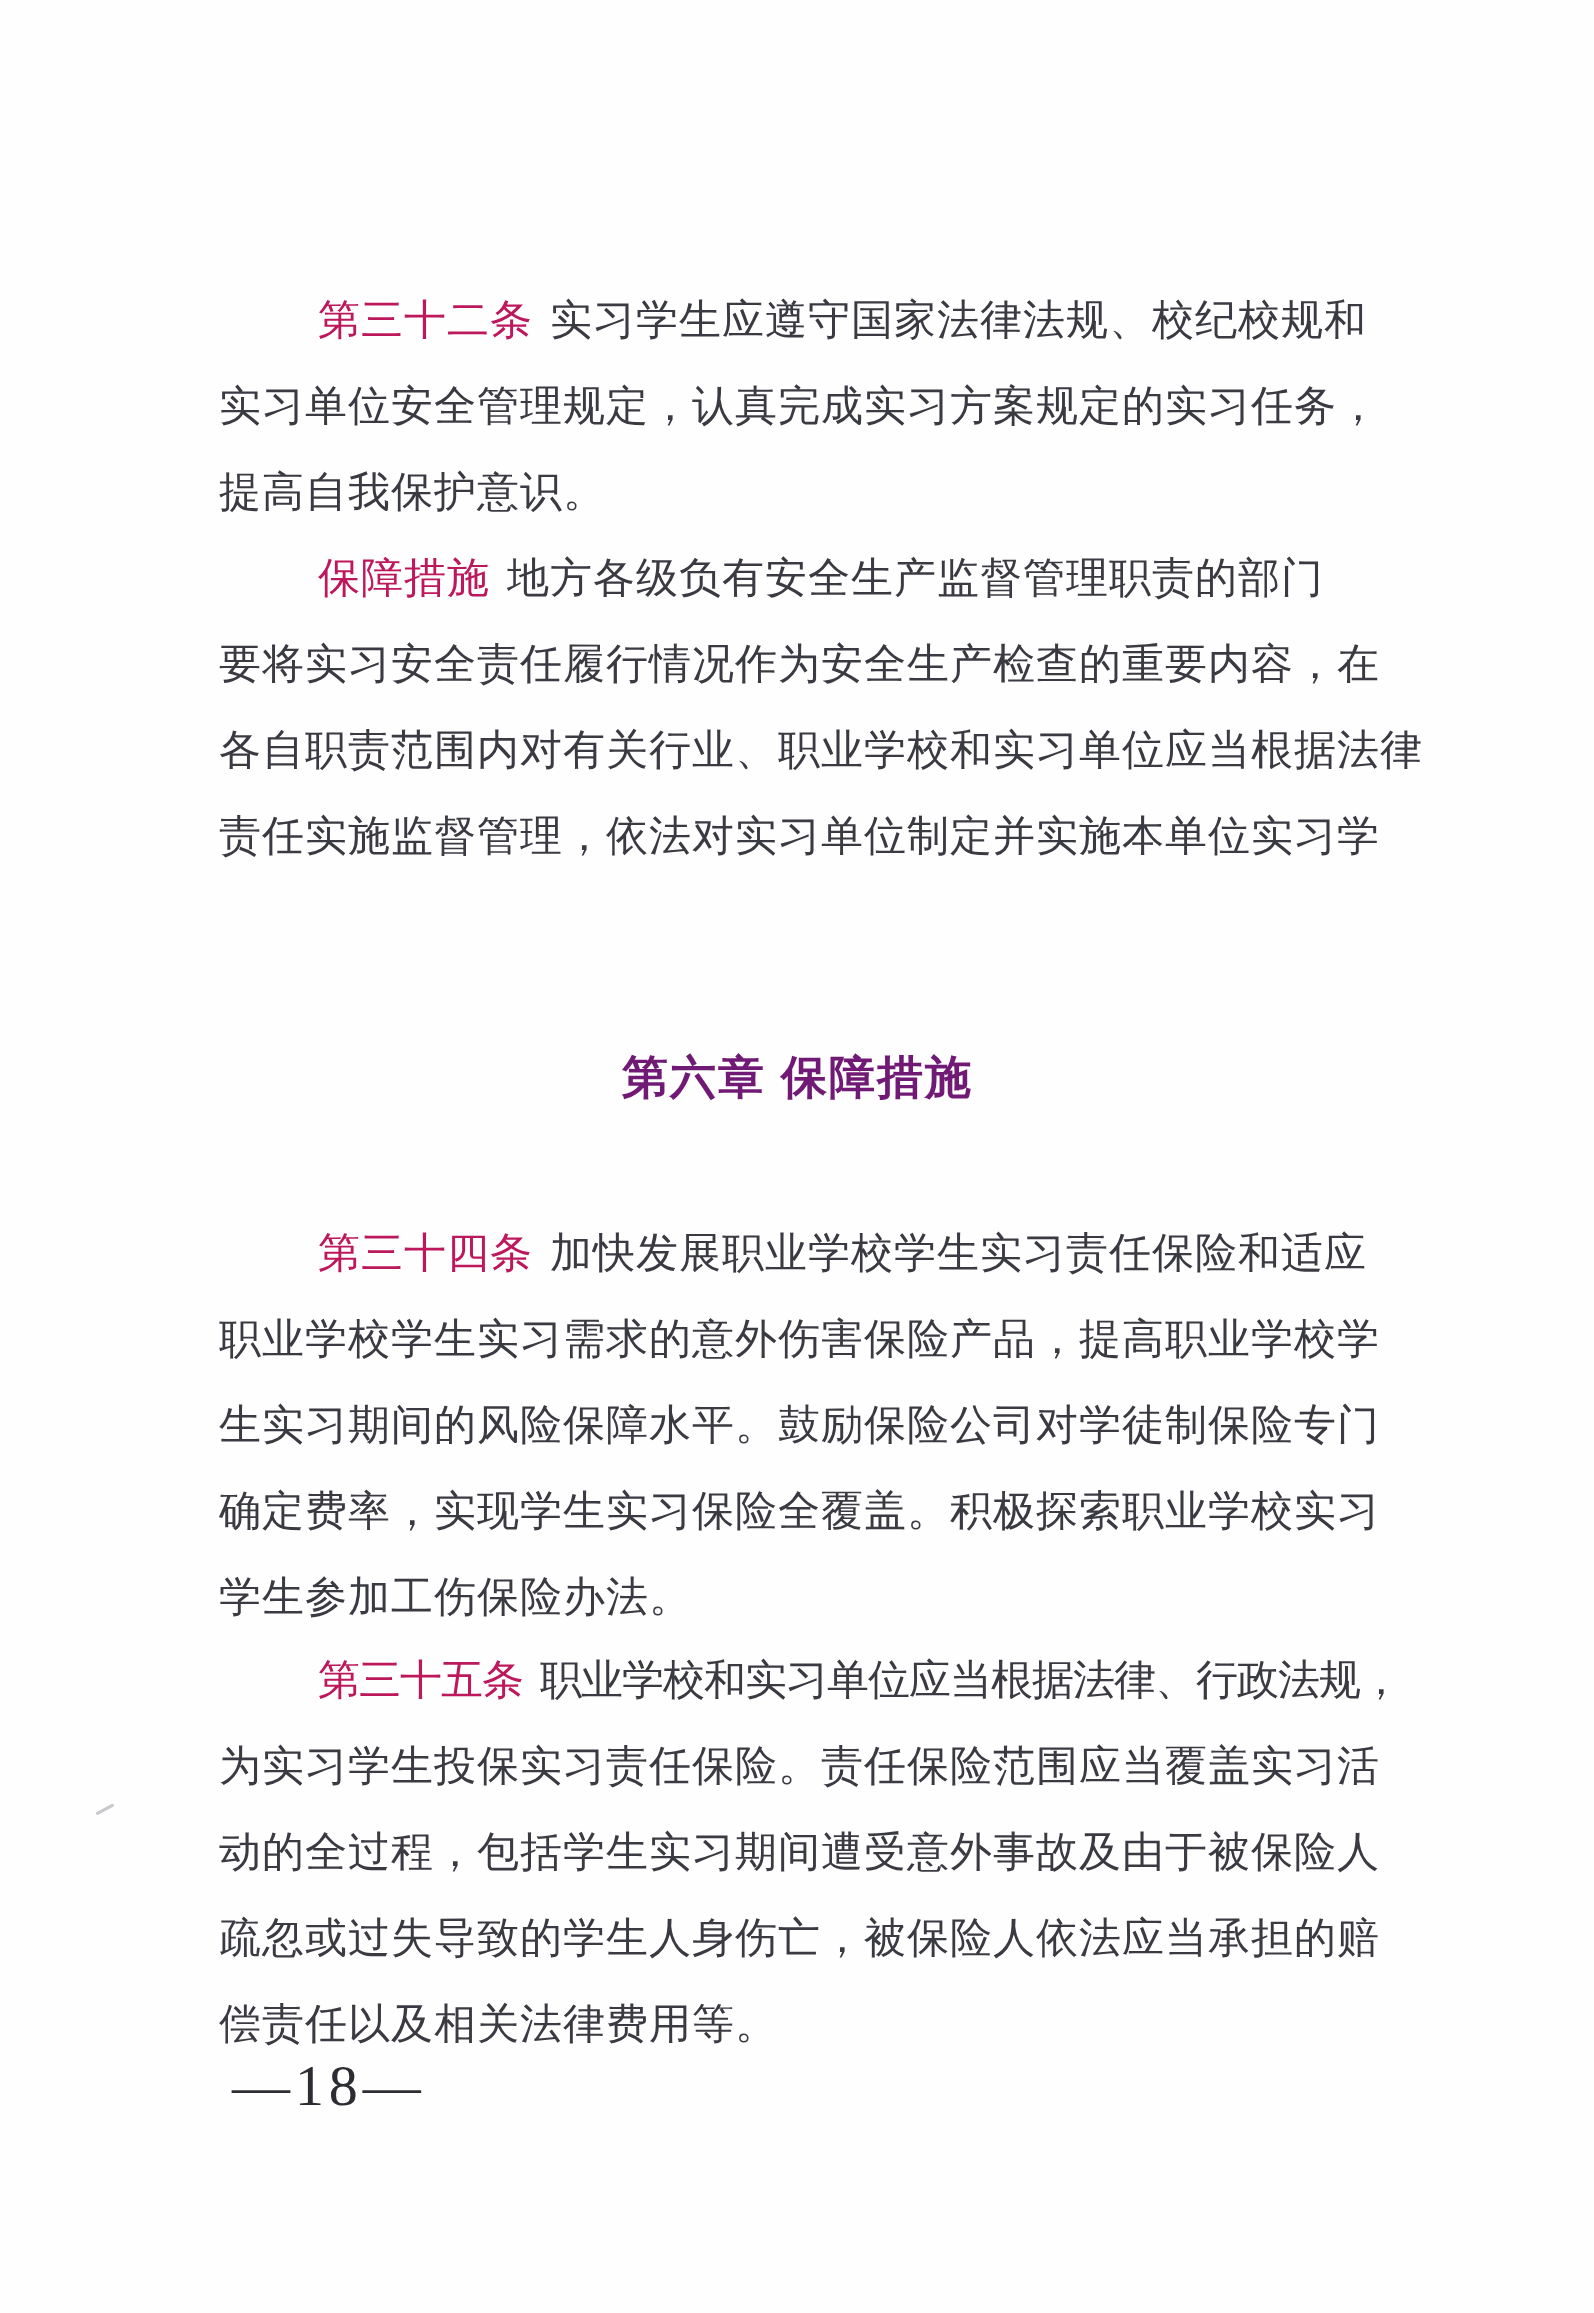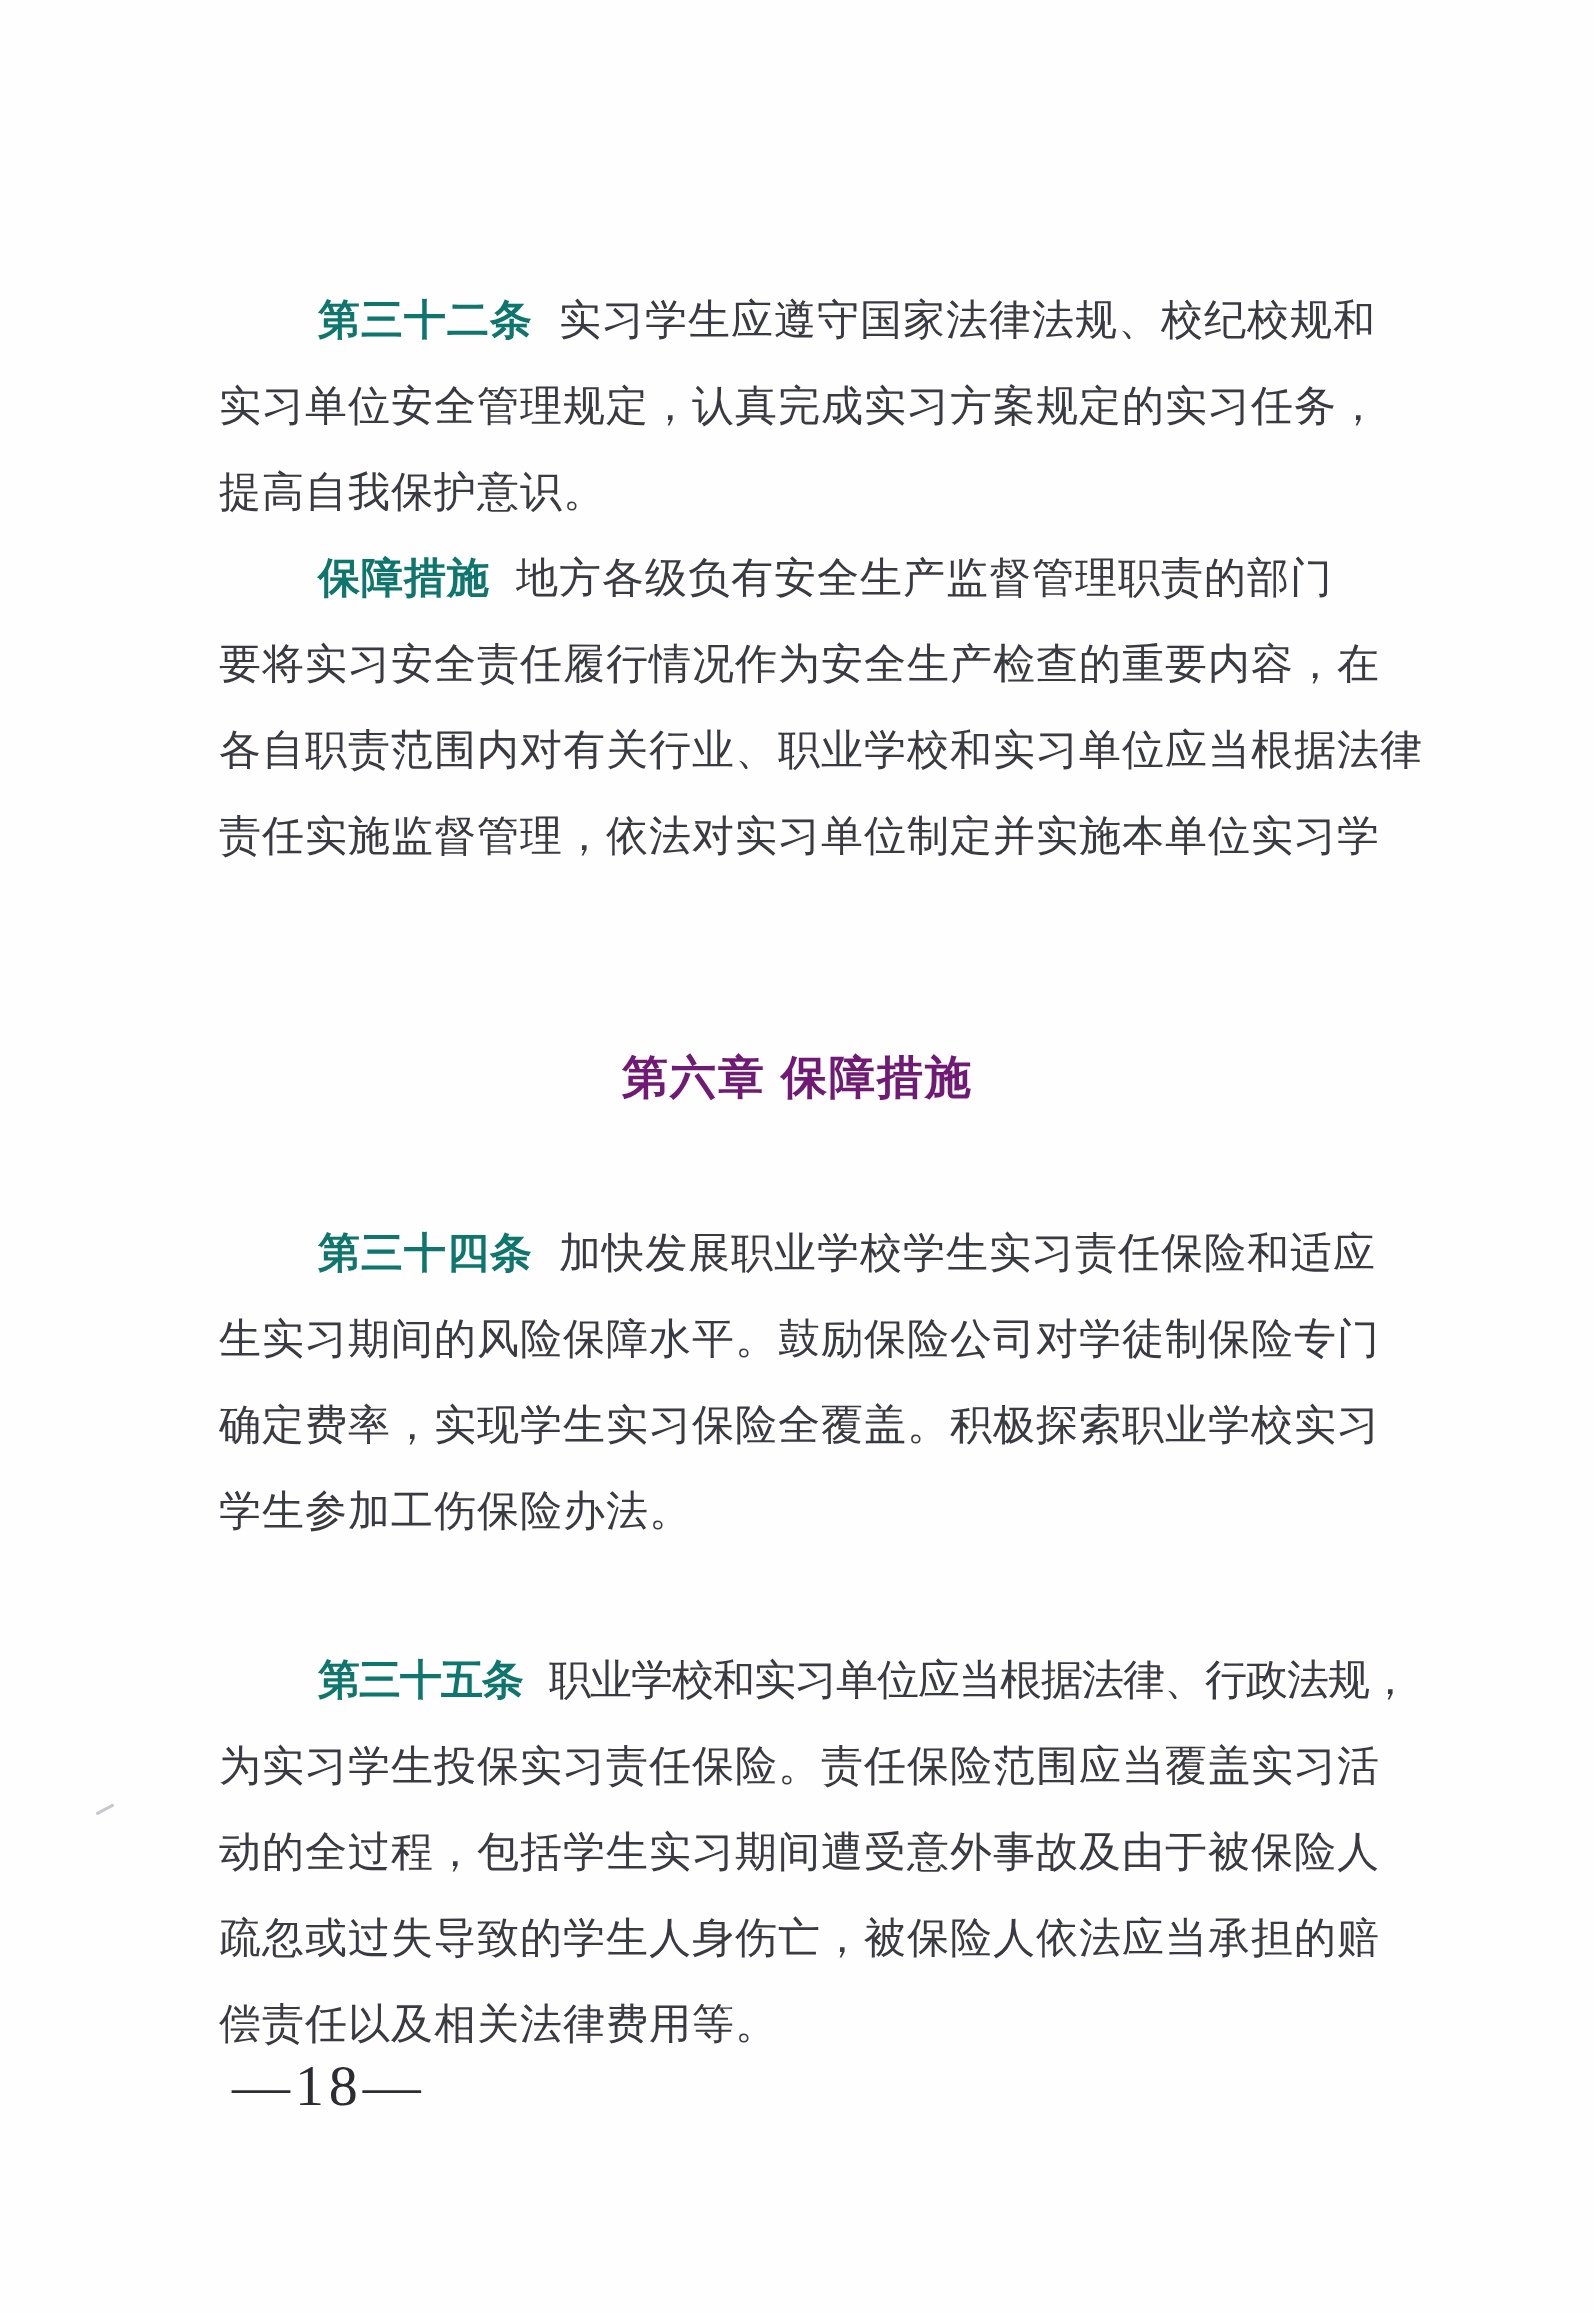--- a/index.html
+++ b/index.html
@@ -17,21 +17,21 @@
     width:1174px;
     font-size:42px;
     line-height:86px;
     letter-spacing:1px;
   }
   .b1{top:277px;}
   .b2{top:1210px;}
   .b3{top:1637px;}
   .line{white-space:nowrap;}
   .lead-line{text-indent:99px;}
-  .lead{font-weight:700;color:#0f766e;margin-right:26px;}
+  .lead{font-weight:400;color:#be185d;margin-right:17px;}
   .tight{letter-spacing:-1px;}
   .chapter{
     position:absolute;
     top:1048px;left:0;width:100%;
     margin:0;
     text-align:center;
     font-family:"Liberation Sans","DejaVu Sans",sans-serif;
     font-size:46px;line-height:59px;
     font-weight:700;
     letter-spacing:2px;
@@ -67,20 +67,21 @@
     <div class="line lead-line"><span class="lead">保障措施</span><span>地方各级负有安全生产监督管理职责的部门</span></div>
     <div class="line">要将实习安全责任履行情况作为安全生产检查的重要内容，在</div>
     <div class="line">各自职责范围内对有关行业、职业学校和实习单位应当根据法律</div>
     <div class="line">责任实施监督管理，依法对实习单位制定并实施本单位实习学</div>
   </section>
 
   <h2 class="chapter">第六章 保障措施</h2>
 
   <section class="block b2">
     <div class="line lead-line"><span class="lead">第三十四条</span><span>加快发展职业学校学生实习责任保险和适应</span></div>
+    <div class="line">职业学校学生实习需求的意外伤害保险产品，提高职业学校学</div>
     <div class="line">生实习期间的风险保障水平。鼓励保险公司对学徒制保险专门</div>
     <div class="line">确定费率，实现学生实习保险全覆盖。积极探索职业学校实习</div>
     <div class="line">学生参加工伤保险办法。</div>
   </section>
 
   <section class="block b3">
     <div class="line lead-line tight"><span class="lead">第三十五条</span><span>职业学校和实习单位应当根据法律、行政法规，</span></div>
     <div class="line">为实习学生投保实习责任保险。责任保险范围应当覆盖实习活</div>
     <div class="line">动的全过程，包括学生实习期间遭受意外事故及由于被保险人</div>
     <div class="line">疏忽或过失导致的学生人身伤亡，被保险人依法应当承担的赔</div>

